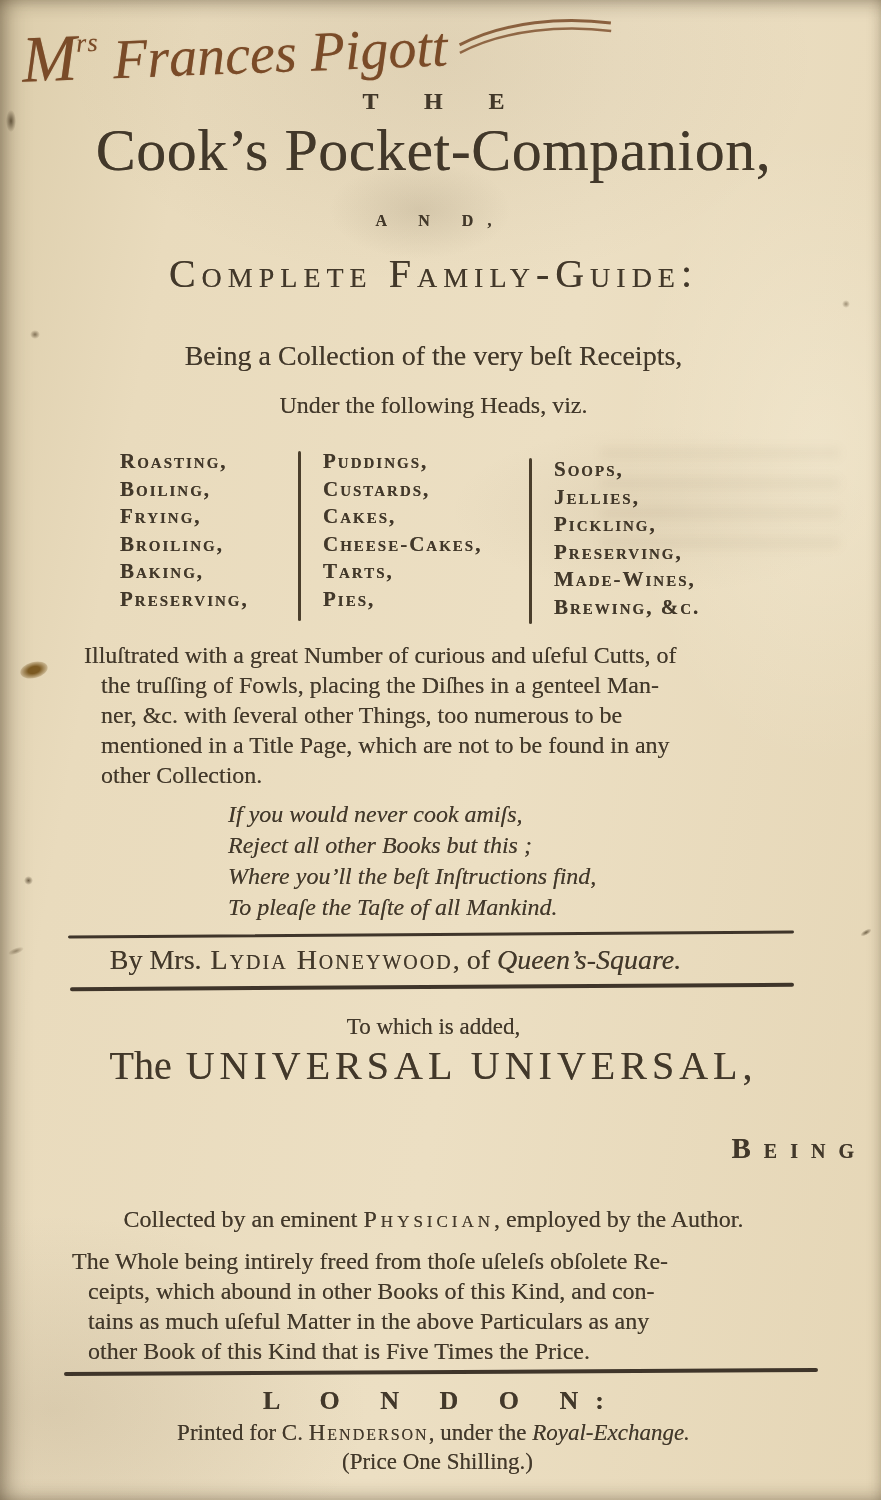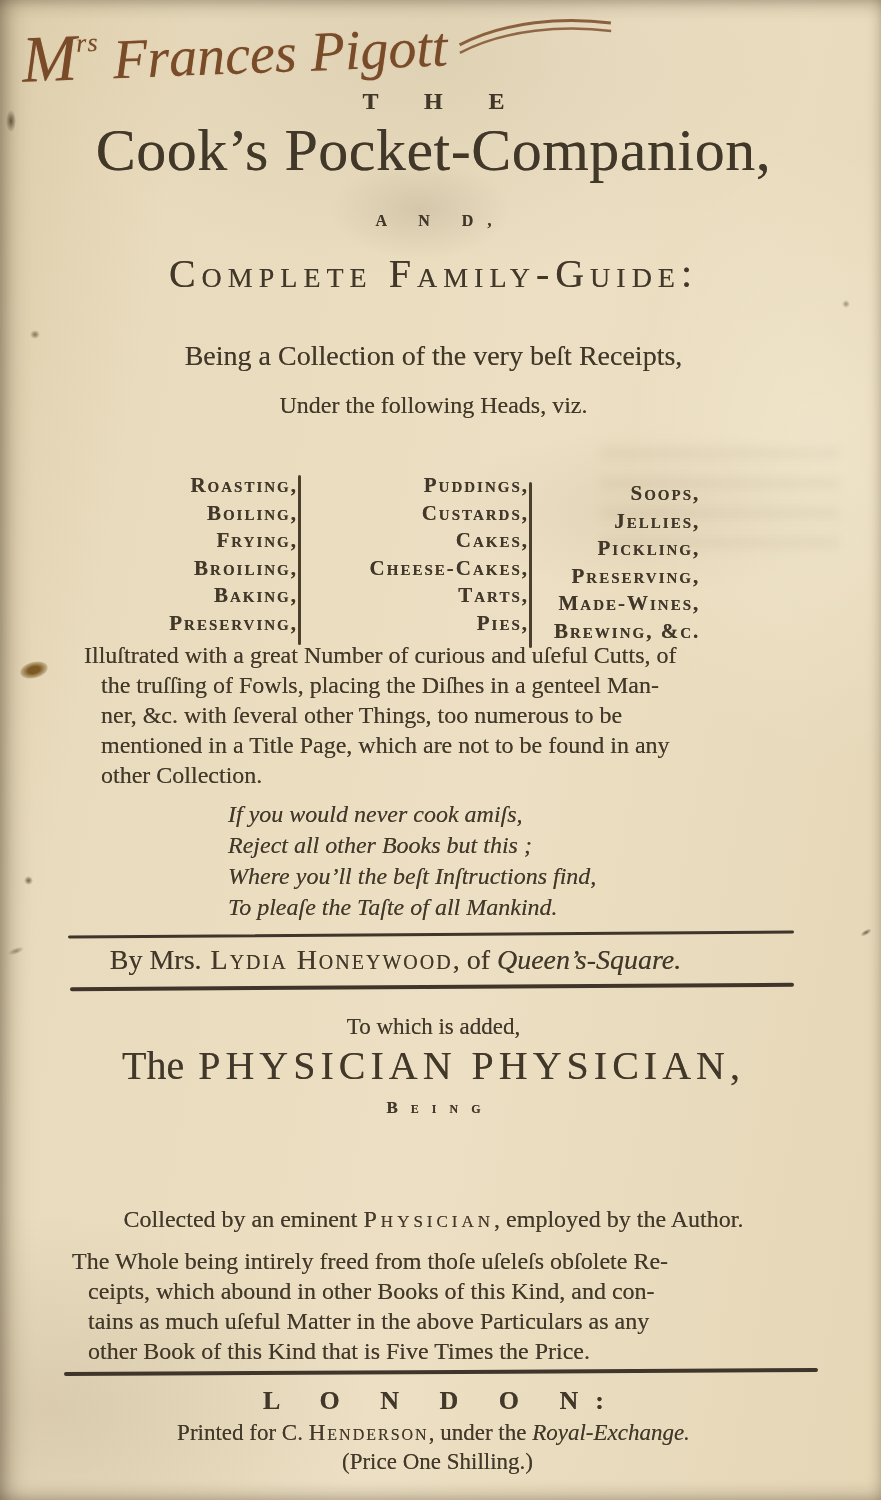--- a/index.html
+++ b/index.html
@@ -44,22 +44,22 @@
 
   .the-line{top:88px;font-size:24px;letter-spacing:20px;padding-left:20px;font-weight:bold;}
   .main-title{top:116px;font-size:60px;font-weight:normal;margin:0;letter-spacing:.5px;}
   .and-line{top:212px;font-size:16px;letter-spacing:14px;padding-left:14px;font-weight:bold;}
   .family-guide{top:250px;font-size:40px;font-variant:small-caps;letter-spacing:6px;}
   .being-line{top:340px;font-size:28px;}
   .under-line{top:392px;font-size:24px;}
 
   
   .heads{
-    position:absolute;top:472px;left:120px;width:700px;height:180px;
-    display:flex;align-items:flex-start;text-align:right;
+    position:absolute;top:448px;left:120px;width:700px;height:180px;
+    display:flex;align-items:flex-start;text-align:left;
     font-variant:small-caps;font-size:21px;letter-spacing:2px;line-height:27.5px;
     font-weight:bold;
   }
   .heads-col1{width:178px;}
   .heads-col2{width:228px;padding-left:22px;box-sizing:border-box;}
   .heads-col3{padding-left:22px;padding-top:8px;}
   .heads-divider{width:3px;height:170px;background:#4a3e2c;border-radius:2px;margin-top:3px;}
   .heads-divider.d2{margin-top:10px;height:166px;}
 
   .paragraph{position:absolute;text-align:left;font-size:24px;line-height:30px;}
@@ -72,21 +72,21 @@
   .rule-2{top:985px;left:70px;width:724px;height:4px;transform:rotate(-.35deg);}
   .rule-3{top:1370px;left:64px;width:754px;height:4px;transform:rotate(-.3deg);}
 
   .byline{top:944px;font-size:28px;right:90px;}
   .smallcaps{font-variant:small-caps;letter-spacing:2px;}
   .italic{font-style:italic;}
 
   .to-which{top:1014px;font-size:23px;}
   .physician-line{top:1042px;font-size:40px;}
   .physician-line .caps{letter-spacing:5px;margin-left:14px;}
-  .being-word{top:1098px;font-size:17px;font-variant:small-caps;letter-spacing:13px;padding-left:13px;font-weight:bold;}
+  .being-word{top:1132px;font-size:29px;font-variant:small-caps;letter-spacing:13px;padding-left:13px;font-weight:bold;text-align:right;}
   .choice{top:1130px;font-size:27px;line-height:33px;}
   .collected{top:1206px;font-size:24px;}
   .collected .smallcaps{letter-spacing:4px;}
   .whole-para{top:1246px;left:72px;width:756px;}
   .whole-para .cont{margin-left:16px;}
 
   .london{top:1386px;font-size:26px;letter-spacing:17px;padding-left:17px;font-weight:bold;}
   .printed{top:1420px;font-size:23px;}
   .price{top:1449px;font-size:23px;padding-left:8px;}
 
@@ -171,21 +171,21 @@
   </div>
 
   <div class="rule rule-1"></div>
   <div class="block byline ink">
     <span>By Mrs.</span><span class="smallcaps"> Lydia Honeywood</span><span>, of </span><span class="italic">Queen’s-Square.</span>
   </div>
   <div class="rule rule-2"></div>
 
   <div class="block to-which ink">To which is added,</div>
   <div class="block physician-line ink">
-    <span>The</span><span class="caps">PHYSICIAN PHYSICIAN,</span>
+    <span>The</span><span class="caps">UNIVERSAL UNIVERSAL,</span>
   </div>
   <div class="block being-word ink">Being</div>
   <div class="block collected ink">
     <span>Collected by an eminent </span><span class="smallcaps">Physician</span><span>, employed by the Author.</span>
   </div>
   <div class="paragraph whole-para ink">
     <div>The Whole being intirely freed from thoſe uſeleſs obſolete Re-</div>
     <div class="cont">ceipts, which abound in other Books of this Kind, and con-</div>
     <div class="cont">tains as much uſeful Matter in the above Particulars as any</div>
     <div class="cont">other Book of this Kind that is Five Times the Price.</div>

